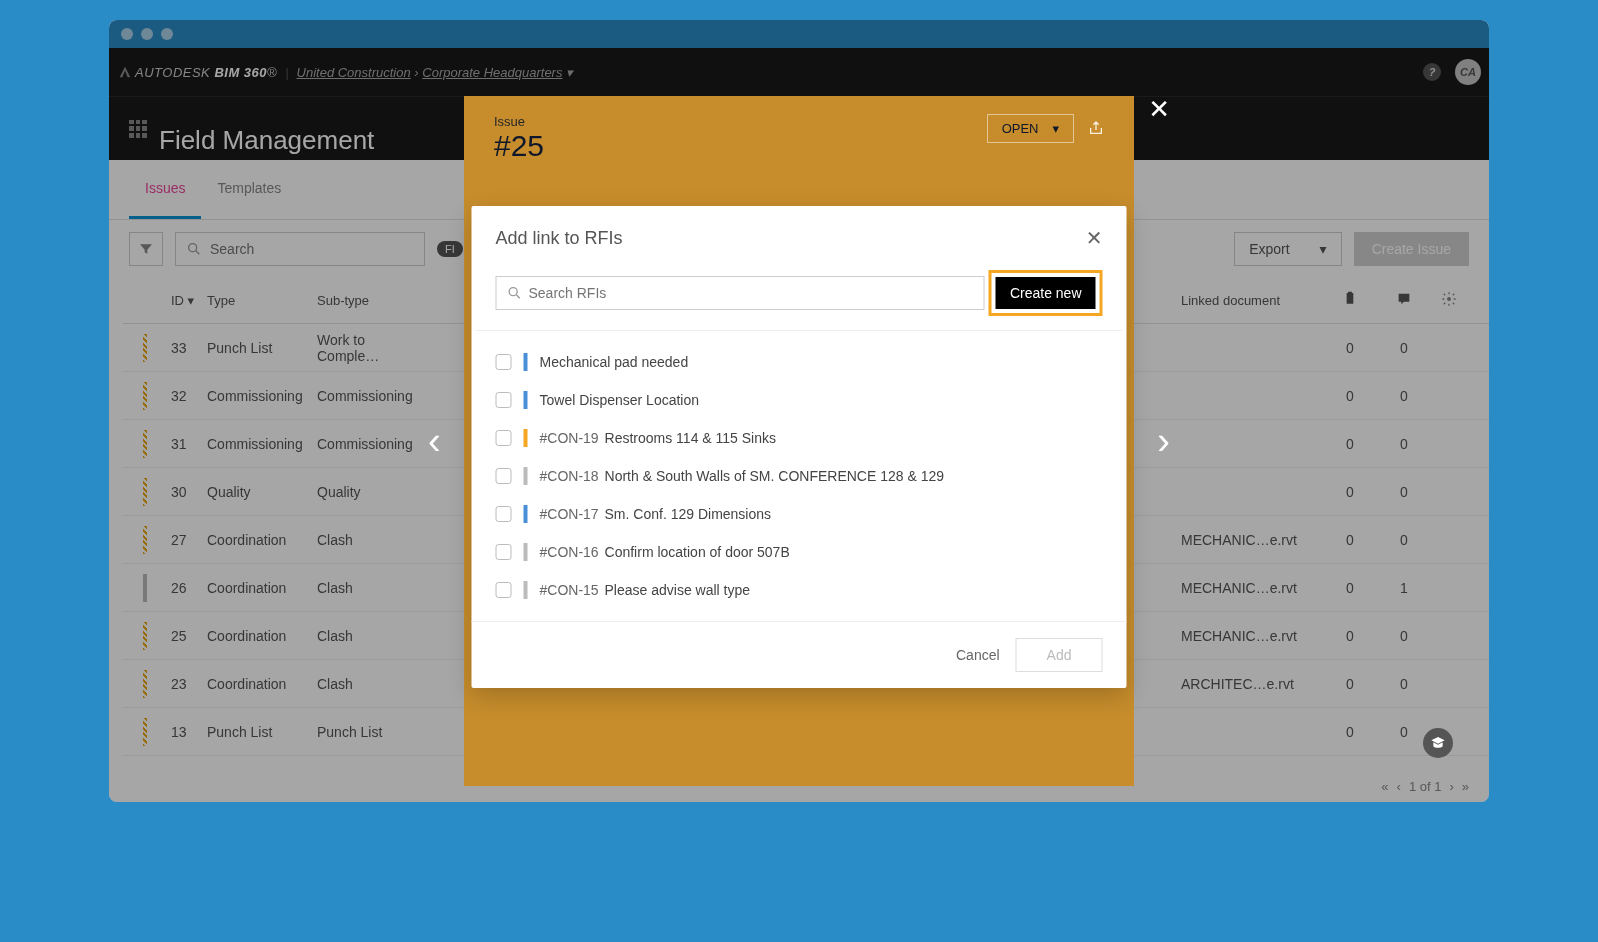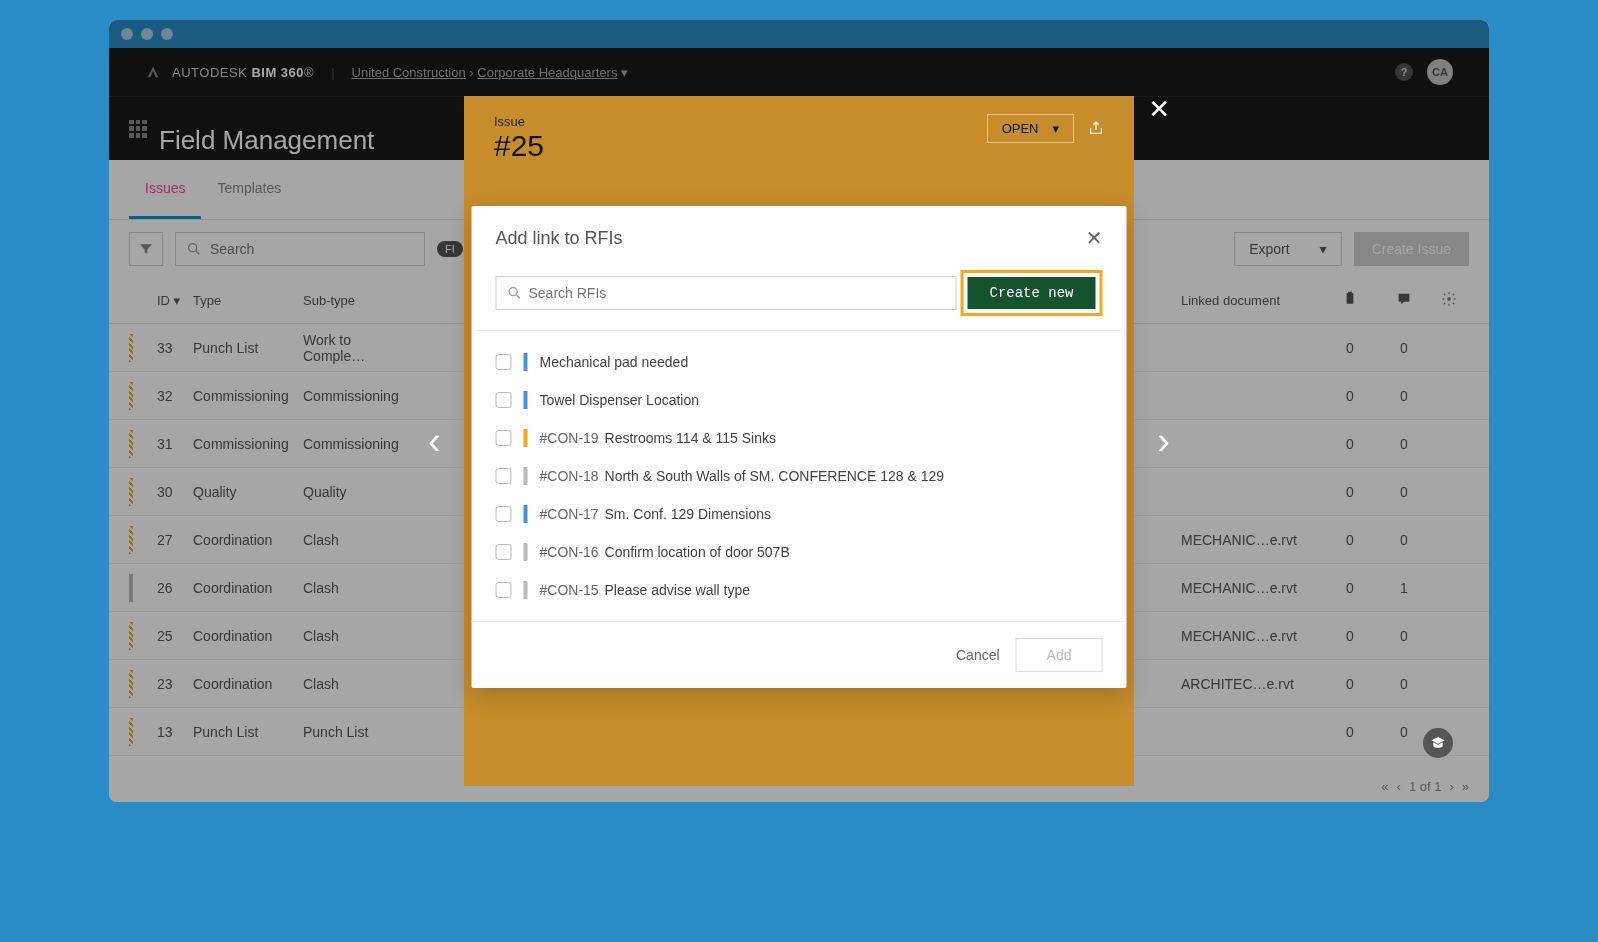--- a/index.html
+++ b/index.html
@@ -1,20 +1,20 @@
 <!DOCTYPE html>
 <html><head>
   <meta charset="utf-8">
   <style>
     * { margin: 0; padding: 0; box-sizing: border-box; font-family: -apple-system, BlinkMacSystemFont, 'Segoe UI', Arial, sans-serif; }
     body { background: #2a8cc7; padding: 20px; min-height: 942px; position: relative; }
     .window { background: #fff; border-radius: 8px; overflow: hidden; max-width: 1380px; margin: 0 auto; position: relative; }
     .titlebar { background: #2a8cc7; height: 28px; display: flex; align-items: center; padding: 0 12px; gap: 8px; }
     .titlebar-dot { width: 12px; height: 12px; border-radius: 50%; background: rgba(255,255,255,0.6); }
-    .topbar { background: #1a1a1a; color: #aaa; height: 48px; display: flex; align-items: center; padding: 0 36px; font-size: 13px; gap: 11px; }
+    .topbar { background: #1a1a1a; color: #aaa; height: 48px; display: flex; align-items: center; padding: 0 8px; font-size: 13px; gap: 2px; font-style: italic; }
     .topbar .brand { color: #ccc; font-weight: 400; letter-spacing: 0.5px; }
     .topbar .brand b { color: #fff; }
     .topbar .divider { color: #555; margin: 0 6px; }
     .topbar .breadcrumb { color: #aaa; }
     .topbar .breadcrumb span { text-decoration: underline; }
     .topbar-right { margin-left: auto; display: flex; align-items: center; gap: 14px; }
     .help-icon { width: 18px; height: 18px; border-radius: 50%; background: #555; color: #ddd; display: flex; align-items: center; justify-content: center; font-size: 11px; font-weight: bold; }
     .avatar { width: 26px; height: 26px; border-radius: 50%; background: #c5c5c5; color: #555; display: flex; align-items: center; justify-content: center; font-size: 11px; font-weight: 600; }
     .header { background: #1a1a1a; color: #fff; height: 64px; display: flex; align-items: center; padding: 0 20px; border-top: 1px solid #2a2a2a; }
     .header .grid-icon { width: 18px; height: 18px; display: inline-grid; grid-template-columns: 1fr 1fr 1fr; gap: 2px; margin-right: 12px; }
@@ -23,21 +23,21 @@
     .tabs-bar { display: flex; align-items: center; padding: 0 20px; border-bottom: 1px solid #e0e0e0; height: 60px; }
     .tab { padding: 0 16px; height: 100%; display: flex; align-items: center; color: #888; font-size: 14px; cursor: pointer; border-bottom: 3px solid transparent; }
     .tab.active { color: #ec4899; font-weight: 400; border-bottom-color: #0696d7; }
     .toolbar { display: flex; align-items: center; padding: 12px 20px; gap: 12px; }
     .filter-btn { width: 34px; height: 34px; border: 1px solid #ccc; display: flex; align-items: center; justify-content: center; color: #888; }
     .search-box { display: flex; align-items: center; border: 1px solid #ccc; height: 34px; width: 250px; padding: 0 10px; gap: 8px; color: #999; }
     .search-box input { border: none; outline: none; font-size: 14px; flex: 1; }
     .toolbar-right { margin-left: auto; display: flex; gap: 12px; }
     .export-btn { border: 1px solid #ccc; height: 34px; padding: 0 14px; display: flex; align-items: center; gap: 30px; color: #555; font-size: 14px; }
     .create-btn { background: #d0d0d0; color: #fff; height: 34px; padding: 0 18px; display: flex; align-items: center; font-size: 14px; }
-    .table { width: 100%; }
+    .table { width: 100%; padding-left: 14px; }
     .thead { display: flex; padding: 0 20px; height: 46px; align-items: center; border-bottom: 1px solid #e0e0e0; color: #555; font-size: 13px; font-weight: 500; }
     .col-bar { width: 4px; }
     .col-id { width: 60px; padding-left: 24px; }
     .col-type { width: 110px; }
     .col-subtype { width: 110px; }
     .col-spacer { flex: 1; }
     .col-linked { width: 140px; }
     .col-attach { width: 58px; text-align: center; }
     .col-comments { width: 50px; text-align: center; }
     .col-gear { width: 40px; text-align: center; }
@@ -62,21 +62,21 @@
     
     
     .modal { position: absolute; top: 186px; left: 50%; transform: translateX(-50%); width: 655px; background: #fff; border-radius: 2px; box-shadow: 0 8px 24px rgba(0,0,0,0.2); z-index: 10; }
     .modal-header { display: flex; align-items: center; padding: 20px 24px; }
     .modal-title { font-size: 18px; color: #555; }
     .modal-close { margin-left: auto; color: #666; font-size: 20px; cursor: pointer; }
     .modal-search-row { display: flex; padding: 0 24px 14px; gap: 0; align-items: center; }
     .modal-search { display: flex; align-items: center; border: 1px solid #ccc; height: 34px; flex: 1; padding: 0 10px; gap: 6px; }
     .modal-search input { border: none; outline: none; flex: 1; font-size: 14px; }
     .create-new-wrap { border: 3px solid #f5a623; padding: 4px; margin-left: 4px; }
-    .create-new-btn { background: #14532d; color: #fff; border: none; height: 32px; padding: 0 22px; font-size: 14px; cursor: pointer; font-family: Liberation Mono, monospace; }
+    .create-new-btn { background: #000000; color: #fff; border: none; height: 32px; padding: 0 14px; font-size: 14px; cursor: pointer; }
     .modal-sep { border-top: 1px solid #eee; margin: 0 4px; }
     .rfi-list { padding: 12px 24px; max-height: 310px; overflow-y: auto; }
     .rfi-item { display: flex; align-items: center; gap: 12px; padding: 10px 0; font-size: 14px; color: #444; }
     .rfi-check { width: 16px; height: 16px; border: 1.5px solid #bbb; border-radius: 3px; }
     .rfi-mark { width: 4px; height: 18px; }
     .rfi-mark.blue { background: #4a90d9; }
     .rfi-mark.orange { background: #f5a623; }
     .rfi-mark.gray { background: #bbb; }
     .rfi-code { color: #666; margin-right: 2px; }
     .modal-footer { display: flex; justify-content: flex-end; padding: 16px 24px; border-top: 1px solid #eee; gap: 16px; align-items: center; }

